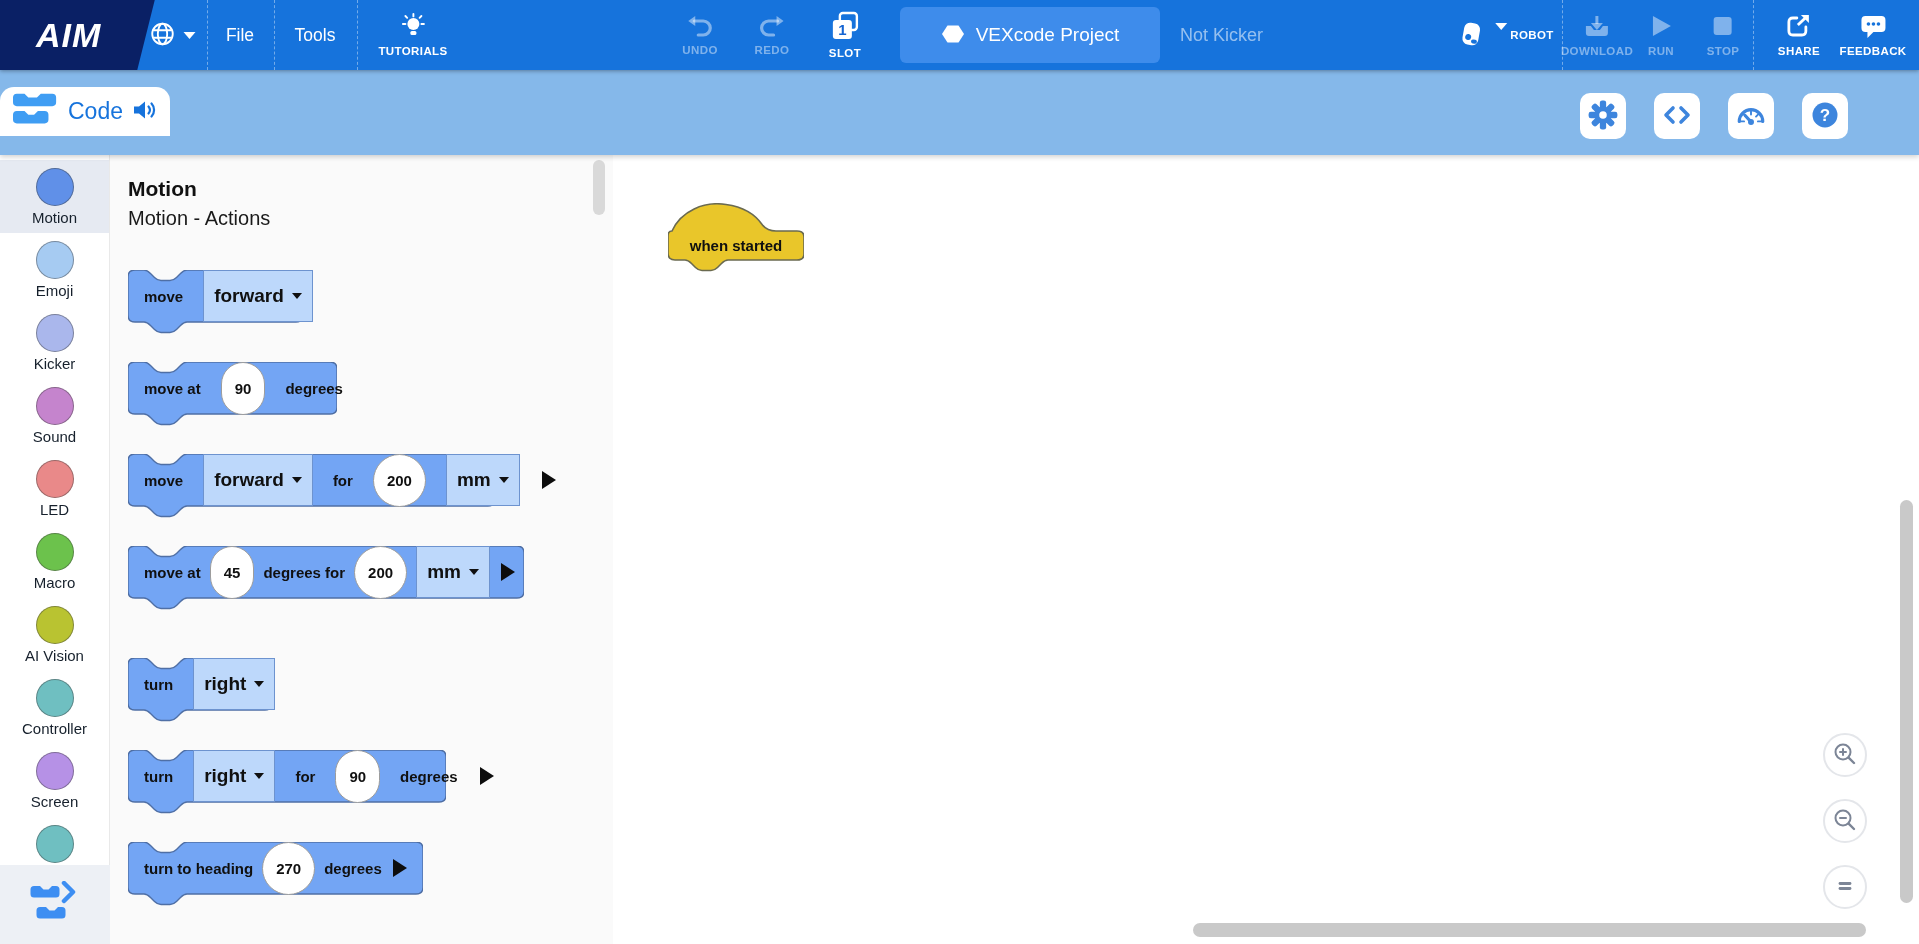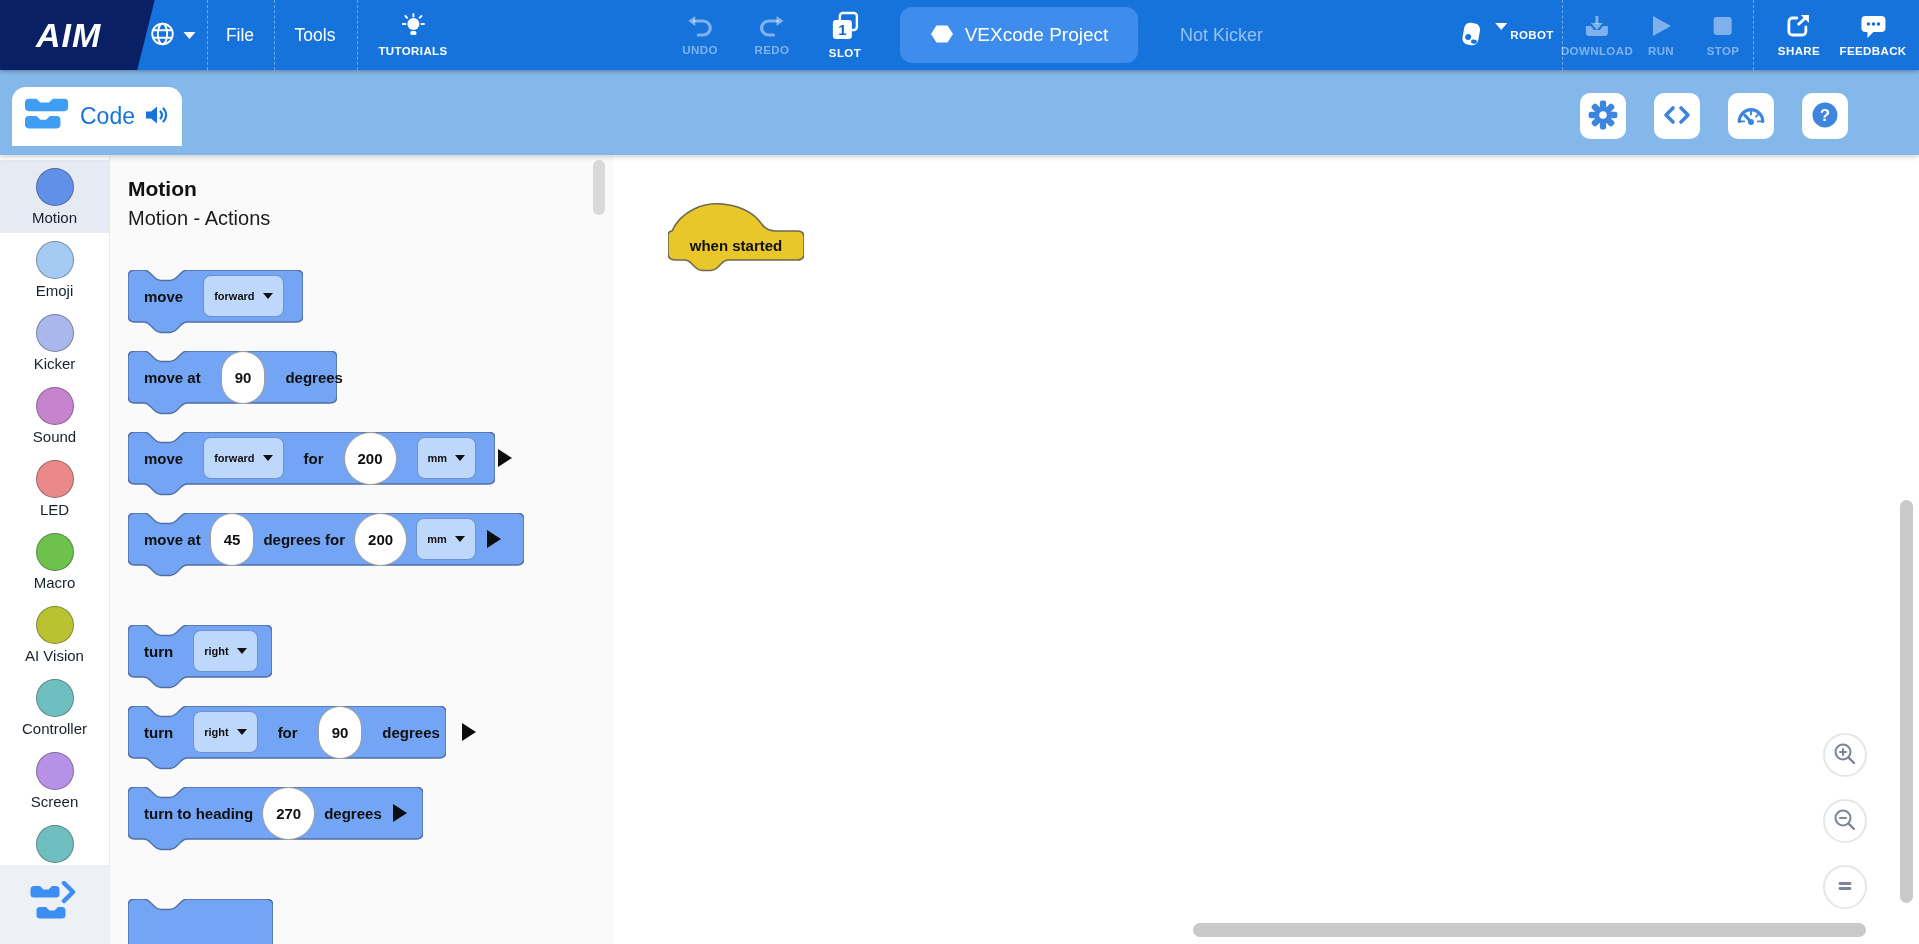--- a/index.html
+++ b/index.html
@@ -18,33 +18,33 @@
             justify-content:center; align-items:center; transform:translateX(-50%);
             gap:3px; cursor:pointer; background:none; border:none; color:#fff; }
   .tb-label { font-size:11.5px; font-weight:bold; letter-spacing:.4px; }
   .tb-menu { font-size:17.5px; font-weight:normal; }
   .tb-sep { position:absolute; top:0; height:70px; width:0;
             border-left:1px dashed rgba(255,255,255,.4); }
   .disabled { color:rgba(255,255,255,.45); cursor:default; }
   .globe-group { flex-direction:row; gap:7px; }
   .caret-down { width:0; height:0; border-left:6px solid transparent;
                 border-right:6px solid transparent; border-top:7px solid currentColor; }
-  .project-pill { position:absolute; left:900px; top:7px; width:238px; height:56px;
-                  background:#3e8ceb; border-radius:12px; display:flex; align-items:center;
+  .project-pill { position:absolute; left:900px; top:7px; width:260px; height:56px;
+                  background:#3e8ceb; border-radius:6px; display:flex; align-items:center;
                   justify-content:center; gap:11px; cursor:pointer; border:none; color:#fff; }
   .project-name { font-size:19px; }
   .save-status { position:absolute; left:1180px; top:0; height:70px; display:flex;
                  align-items:center; font-size:18px; color:rgba(255,255,255,.55); }
   .robot-group { flex-direction:row; }
   .robot-row { display:flex; align-items:flex-start; gap:9px; }
 
   
   .subbar { position:relative; width:100%; height:85px; background:#85b8ea; z-index:40;
             box-shadow:0 2px 5px rgba(0,0,0,.18); }
-  .code-tab { position:absolute; left:12px; top:17px; width:170px; height:59px;
+  .code-tab { position:absolute; left:0; top:17px; width:170px; height:49px;
               background:#fff; border-radius:14px 14px 0 0; display:flex;
               align-items:center; padding-left:13px; gap:9px; cursor:pointer; border:none; }
   .code-tab-label { color:#1673dc; font-size:23px; }
   .subbar-btn { position:absolute; top:23px; width:46px; height:46px; background:#fff;
                 border-radius:10px; border:none; display:flex; align-items:center;
                 justify-content:center; cursor:pointer; }
 
   
   .main { position:relative; display:flex; width:100%; height:789px; }
 
@@ -63,29 +63,29 @@
 
   
   .palette { position:relative; width:503px; height:100%; background:#fafafa;
              padding:21px 0 0 18px; overflow:hidden; }
   .palette-title { font-size:21px; font-weight:bold; color:#111; line-height:26px; }
   .palette-subtitle { font-size:20px; color:#1a1a1a; line-height:25px; margin-top:4px; }
   .palette-blocks { display:flex; flex-direction:column; align-items:flex-start;
                     margin-top:39px; }
   .stack-block { position:relative; height:52px; display:inline-flex; align-items:center;
                  gap:9px; padding:0 16px; cursor:grab; }
-  .stack-block.gap-normal { margin-bottom:29px;gap:20px; }
+  .stack-block.gap-normal { margin-bottom:40px;gap:20px; }
   .stack-block.gap-group  { margin-bottom:60px; }
   .stack-block.partial { width:145px; }
   .stack-block > svg.blk-bg { position:absolute; left:0; top:0; z-index:0; }
   .stack-block > * { position:relative; z-index:1; }
   .blk-label { font-size:15px; font-weight:bold; color:#101010; white-space:nowrap; }
   .blk-dropdown { display:inline-flex; align-items:center; gap:8px; background:#bdd8fb;
-                  border:1px solid #6d93cf; border-radius:8px; padding:14px 10px;
-                  font-size:11px; font-weight:bold; color:#101010; cursor:pointer; }
+                  border:1px solid #6d93cf; border-radius:0; padding:14px 10px;
+                  font-size:19px; font-weight:bold; color:#101010; cursor:pointer; }
   .dd-caret { width:0; height:0; border-left:5.5px solid transparent;
               border-right:5.5px solid transparent; border-top:6.5px solid #101010; }
   .blk-number { background:#fff; border:1px solid #9d9d9d; border-radius:999px;
                 padding:17px 13px; font-size:15px; font-weight:bold; color:#101010;
                 min-width:44px; text-align:center; cursor:text; }
   .blk-expand { width:0; height:0; border-top:9px solid transparent;
                 border-bottom:9px solid transparent; border-left:14px solid #0d0d0d;
                 margin-left:2px; cursor:pointer; }
   .palette-scrollthumb { position:absolute; right:8px; top:5px; width:12px; height:55px;
                          background:#d9d9d9; border-radius:6px; cursor:pointer; }

